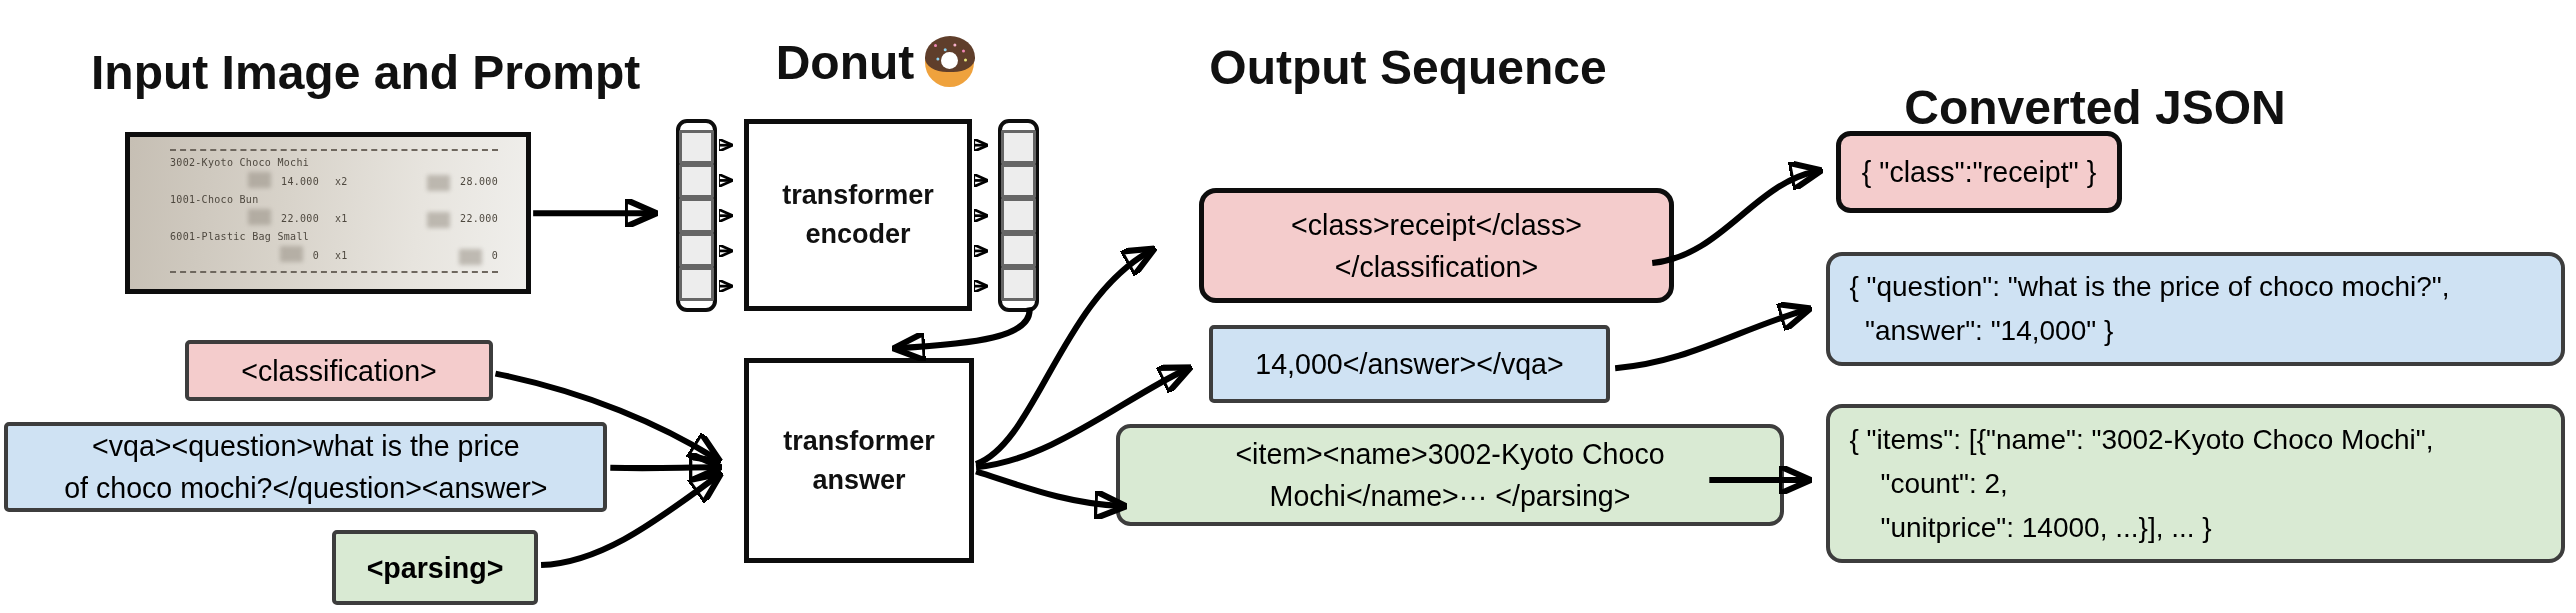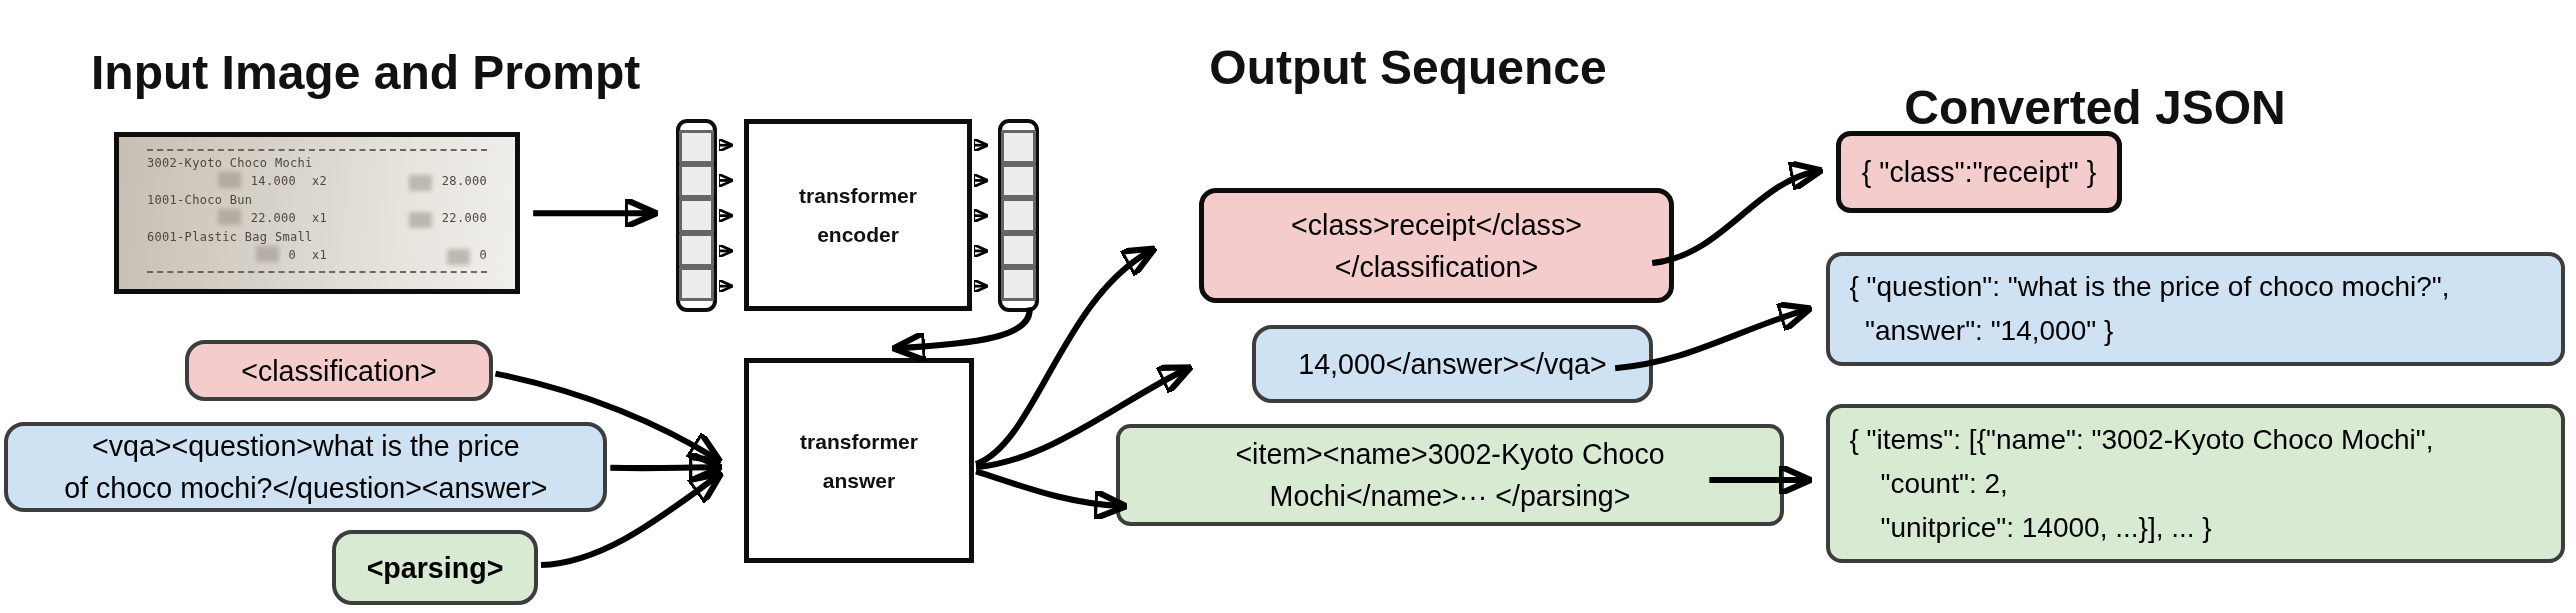--- a/index.html
+++ b/index.html
@@ -13,25 +13,25 @@
   }
   .abs{position:absolute; box-sizing:border-box;}
   
   .coltitle{
     font-size:48px; font-weight:bold; text-align:center; white-space:nowrap;
     letter-spacing:0px; z-index:2;
   }
   .titlerow{display:flex; align-items:center; justify-content:center; gap:11px;}
   
   .receipt{
-    left:114px; top:132px; width:406px; height:162px;
+    left:125px; top:132px; width:406px; height:162px;
     border:5.5px solid #0d0d0d; z-index:2;
     background:linear-gradient(97deg,#c6bfb4 0%,#d8d3ca 40%,#e7e4de 72%,#f0efec 100%);
-    padding:6px 28px 0 28px;
-    font-family:"DejaVu Sans Mono", monospace; font-size:12px; color:#4e483f;
+    padding:6px 28px 0 40px;
+    font-family:"DejaVu Sans Mono", monospace; font-size:10px; color:#4e483f;
     letter-spacing:0.3px;
   }
   .r-rule{border-top:2.4px dashed #6e675e; height:0; margin:5.5px 0 3.6px 0;}
   .r-line{height:18px; line-height:18px; white-space:pre;}
   .r-amt{display:grid; grid-template-columns:149px 85px 1fr; height:19px; line-height:19px;}
   .r-amt .price{justify-self:end; display:flex; align-items:flex-start;}
   .r-amt .qty{padding-left:16px;}
   .r-amt .total{justify-self:end; display:flex; align-items:flex-end;}
   .blur{
     display:inline-block; width:23px; height:16px; background:#928b80;
@@ -41,25 +41,25 @@
   .tokcol{
     width:41px; height:193px; border:4.3px solid #0d0d0d; border-radius:11px;
     background:#ffffff; display:flex; flex-direction:column; align-items:center;
     justify-content:space-between; padding:7.3px 0; z-index:2;
   }
   .tok{width:29px; height:29px; background:#ededed; border:3px solid #666; border-radius:1.2px;}
   
   .netbox{
     background:#ffffff; border:5.5px solid #0d0d0d; z-index:2;
     display:flex; flex-direction:column; align-items:center; justify-content:center;
-    font-size:21px; font-weight:bold; line-height:39px; text-align:center;
+    font-size:27px; font-weight:bold; line-height:39px; text-align:center;
   }
   
   .cbox{
-    border:4.3px solid var(--boxborder); border-radius:20px; z-index:2;
+    border:4.3px solid var(--boxborder); border-radius:5px; z-index:2;
     display:flex; flex-direction:column; align-items:center; justify-content:center;
     font-size:28.6px; line-height:42px; text-align:center; white-space:pre; color:#000;
   }
   .cbox.blackborder{border:5.5px solid #0d0d0d; border-radius:17px;}
   .fill-pink{background:var(--pink);}
   .fill-blue{background:var(--blue);}
   .fill-green{background:var(--green);}
   .jleft{align-items:flex-start; text-align:left; padding-left:19.4px; line-height:44px; font-size:28px;}
   
   #arrows{position:absolute; left:0; top:0; z-index:5; pointer-events:none;}
@@ -74,20 +74,26 @@
     box-shadow:9.7px 4.3px 0 0 #8fd3f0, 19.4px -0.6px 0 0 #f6b1cc, 28px 5.5px 0 0 #ef86b5,
                2.4px 13.4px 0 0 #8fd3f0, 30px 14.6px 0 0 #e8e87c;}
 </style>
 </head>
 <body>
 
 <div id="canvas">
 
   <div class="abs coltitle" style="left:91px; top:45px; width:541px;">Input Image and Prompt</div>
 
+  <div class="abs titlerow" style="left:735px; top:34px; width:280px; height:56px;">
+    <span class="coltitle">Donut</span>
+    <span class="donut">
+        <span class="sprk"></span>
+      </span>
+  </div>
 
   <div class="abs coltitle" style="left:1206px; top:40px; width:404px;">Output Sequence</div>
 
   <div class="abs coltitle" style="left:1893px; top:40px; width:404px;margin-top:40px;">Converted JSON</div>
 
   <div class="abs receipt">
     <div class="r-rule"></div>
     <div class="r-line">3002-Kyoto Choco Mochi</div>
     <div class="r-amt">
       <span class="price">
@@ -164,21 +170,21 @@
 
   <div class="abs cbox fill-green" style="left:332px; top:530px; width:206px; height:75px;font-weight:bold;">
     <div>&lt;parsing&gt;</div>
   </div>
 
   <div class="abs cbox fill-pink blackborder" style="left:1172px; top:188px; width:475px; height:115px;margin-left:27px;">
     <div>&lt;class&gt;receipt&lt;/class&gt;</div>
     <div>&lt;/classification&gt;</div>
   </div>
 
-  <div class="abs cbox fill-blue" style="left:1209px; top:325px; width:401px; height:78px;margin-left:43px;">
+  <div class="abs cbox fill-blue" style="left:1209px; top:325px; width:401px; height:78px;">
     <div>14,000&lt;/answer&gt;&lt;/vqa&gt;</div>
   </div>
 
   <div class="abs cbox fill-green" style="left:1116px; top:424px; width:668px; height:102px; border-radius:14.6px;">
     <div>&lt;item&gt;&lt;name&gt;3002-Kyoto Choco</div>
     <div>Mochi&lt;/name&gt;··· &lt;/parsing&gt;</div>
   </div>
 
   <div class="abs cbox fill-pink blackborder" style="left:1836px; top:131px; width:286px; height:82px; border-radius:14.6px;">
     <div>{ "class":"receipt" }</div>

